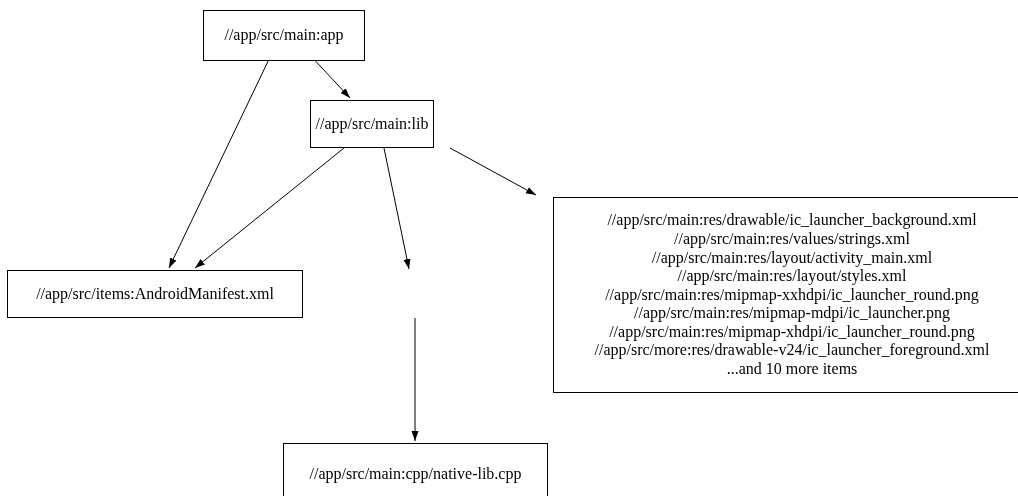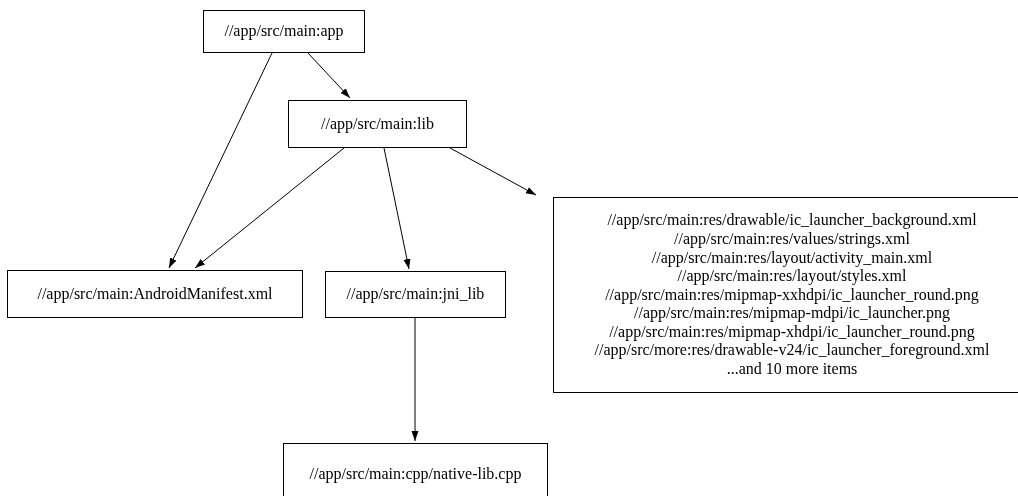--- a/index.html
+++ b/index.html
@@ -27,22 +27,22 @@
     background: #ffffff;
     border: 1px solid #000000;
     display: flex;
     align-items: center;
     justify-content: center;
     text-align: center;
     font-size: 16px;
     line-height: 18.6px;
     white-space: nowrap;
   }
-  .node-app       { left: 203px; top: 10px;  width: 162px; height: 43px; }
-  .node-lib       { left: 288px; top: 100px; width: 179px; height: 48px; }
+  .node-app       { left: 203px; top: 10px;  width: 162px; height: 51px; }
+  .node-lib       { left: 310px; top: 100px; width: 124px; height: 48px; }
   .node-manifest  { left: 7px;   top: 270px; width: 296px; height: 48px; }
   .node-jni-lib   { left: 325px; top: 271px; width: 181px; height: 47px; }
   .node-resources { left: 533px; top: 197px; width: 478px; height: 196px;
                     flex-direction: column; justify-content: center; margin-left: 20px; }
   .node-native    { left: 283px; top: 443px; width: 265px; height: 63px; }
   .resource-line { display: block; }
 </style>
 </head>
 <body>
 
@@ -64,26 +64,23 @@
 
   <div class="node node-app">
     <span>//app/src/main:app</span>
   </div>
 
   <div class="node node-lib">
     <span>//app/src/main:lib</span>
   </div>
 
   <div class="node node-manifest">
-    <span>//app/src/main:AndroidManifest.xml</span>
+    <span>//app/src/items:AndroidManifest.xml</span>
   </div>
 
-  <div class="node node-jni-lib">
-    <span>//app/src/main:jni_lib</span>
-  </div>
 
   <div class="node node-resources">
     <span class="resource-line">//app/src/main:res/drawable/ic_launcher_background.xml</span>
     <span class="resource-line">//app/src/main:res/values/strings.xml</span>
     <span class="resource-line">//app/src/main:res/layout/activity_main.xml</span>
     <span class="resource-line">//app/src/main:res/layout/styles.xml</span>
     <span class="resource-line">//app/src/main:res/mipmap-xxhdpi/ic_launcher_round.png</span>
     <span class="resource-line">//app/src/main:res/mipmap-mdpi/ic_launcher.png</span>
     <span class="resource-line">//app/src/main:res/mipmap-xhdpi/ic_launcher_round.png</span>
     <span class="resource-line">//app/src/more:res/drawable-v24/ic_launcher_foreground.xml</span>

